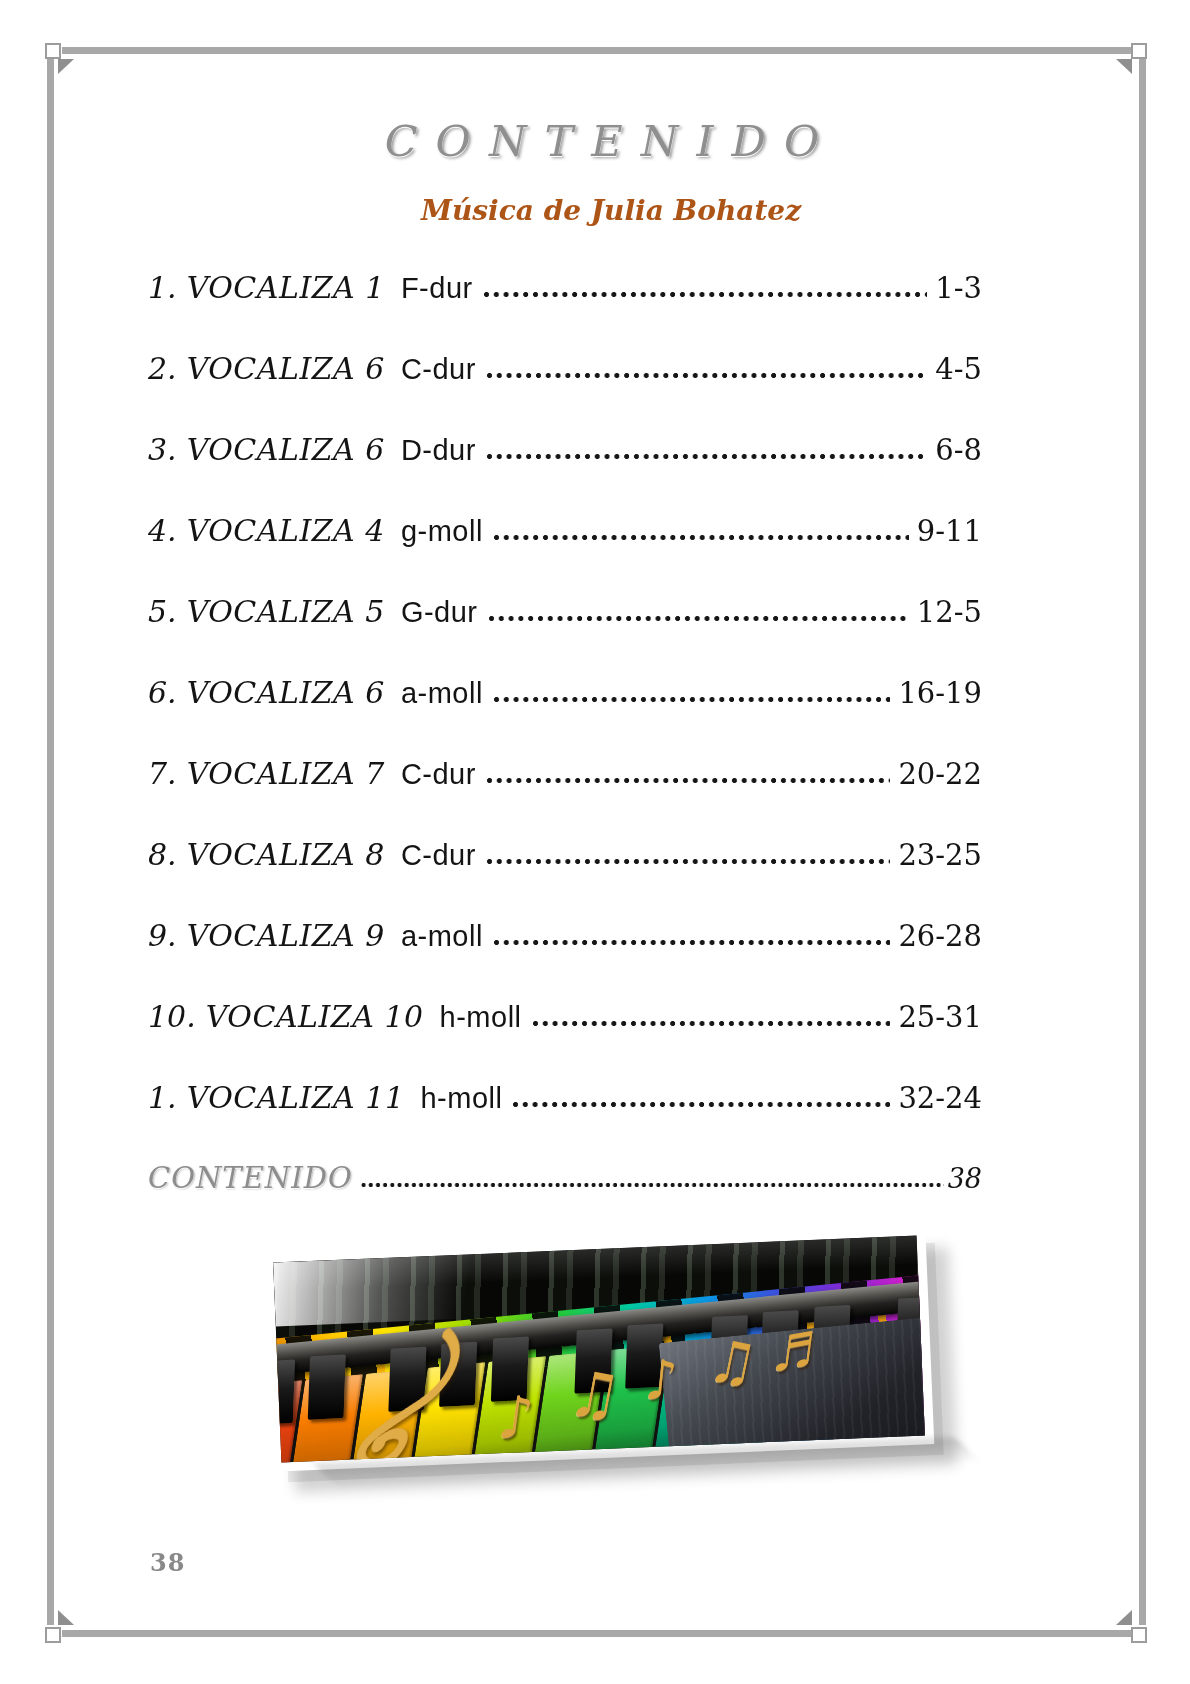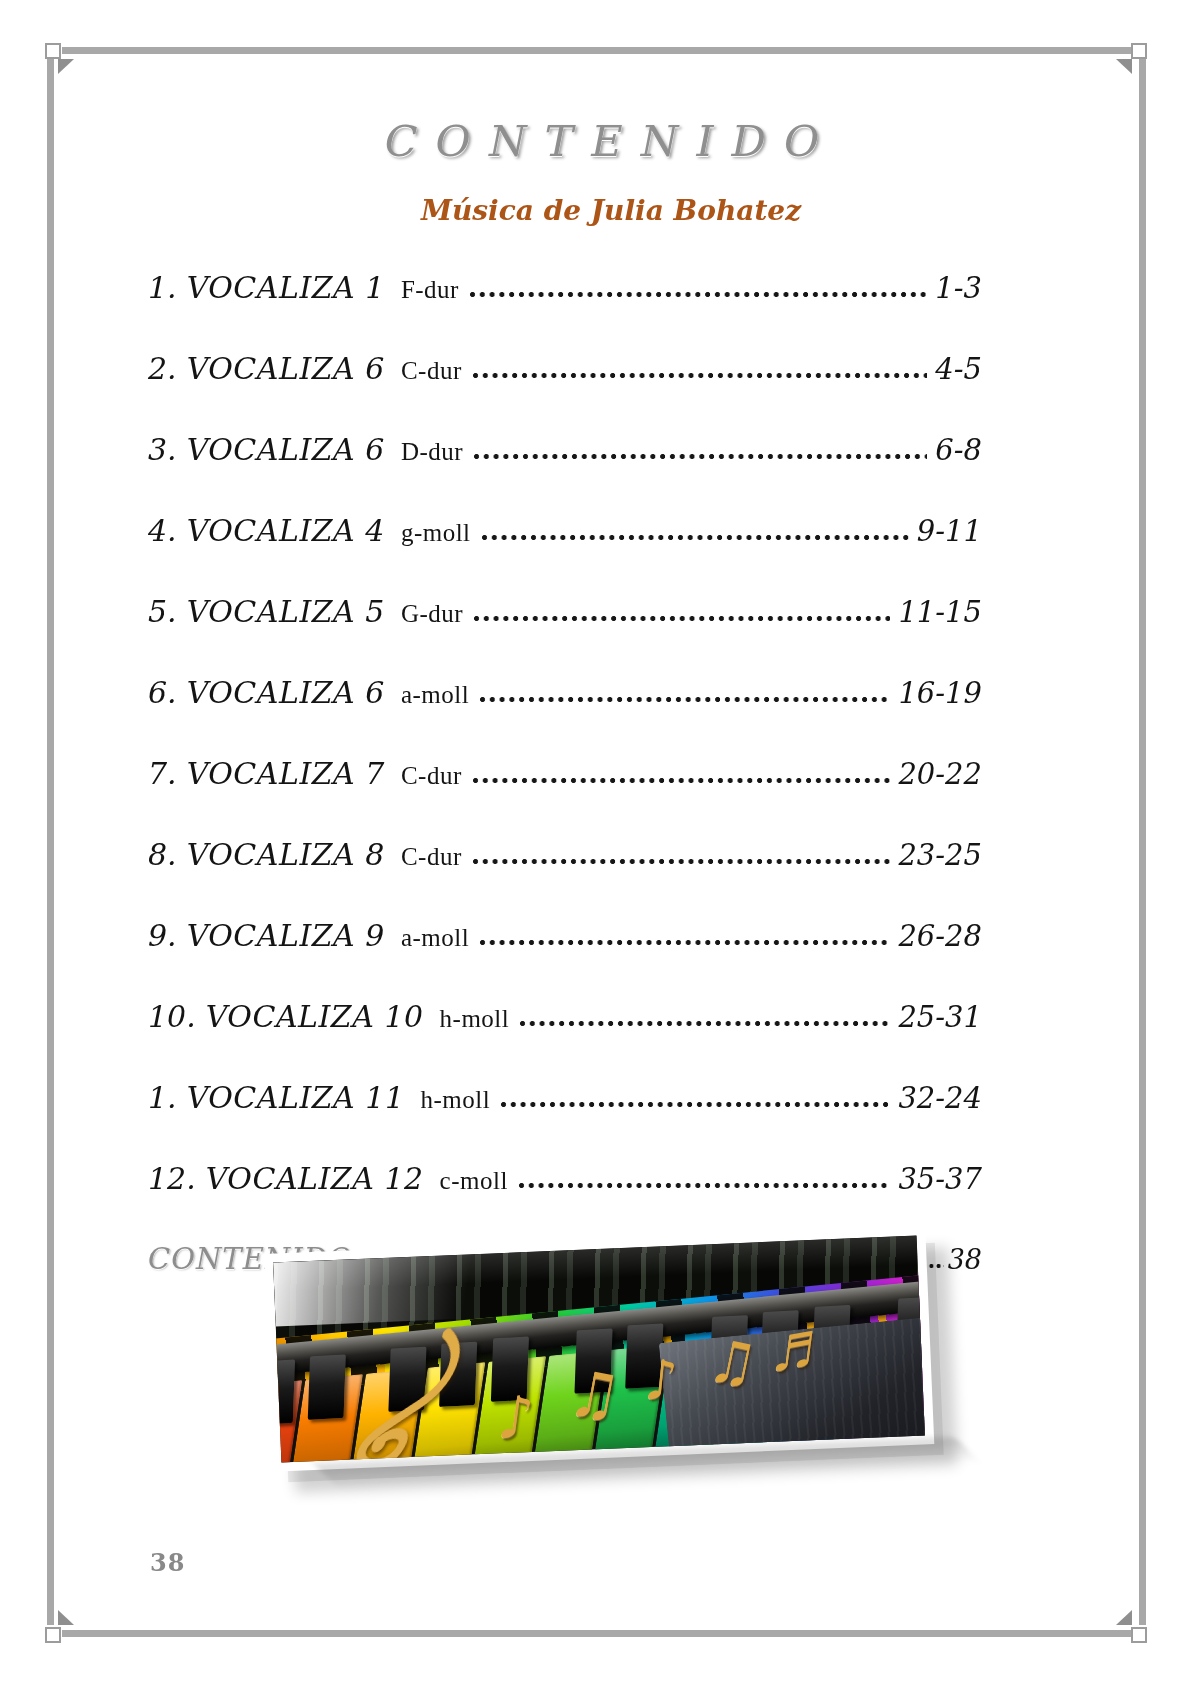--- a/index.html
+++ b/index.html
@@ -36,27 +36,27 @@
     position:absolute;left:0;right:0;top:194px;text-align:center;
     font-style:italic;font-weight:bold;font-size:28px;color:#ad5417;
     transform:translateX(16px);
   }
 
   
   .toc{position:absolute;left:148px;right:208px;top:270px;}
   .toc-row{display:flex;align-items:baseline;margin-bottom:46px;white-space:nowrap;}
   .toc-num{font-style:italic;font-size:30px;margin-right:10px;}
   .toc-label{font-style:italic;font-size:30px;letter-spacing:.5px;margin-right:16px;}
-  .toc-key{font-family:Liberation Serif, serif;font-size:25px;letter-spacing:.5px;}
+  .toc-key{font-family:Liberation Sans, sans-serif;font-size:29px;letter-spacing:.5px;}
   .leader{
     flex:1;height:7px;margin:0 8px 0 10px;align-self:baseline;
     background-image:radial-gradient(circle at 3.5px 3.5px,#161616 2.15px,rgba(0,0,0,0) 2.9px);
     background-size:9.8px 7px;background-repeat:repeat-x;background-position:left bottom;
   }
-  .toc-pages{font-style:italic;font-size:29px;}
+  .toc-pages{font-size:29px;}
   .footer-row{margin-top:30px;margin-bottom:0;}
   .footer-label{
     font-style:italic;font-size:29px;letter-spacing:1px;color:#8d8d8d;
     text-shadow:0 1px 0 #fbfbfb,1px 1px 2px rgba(60,60,60,.4);
   }
   .leader-sm{
     height:6px;margin:0 4px 0 8px;
     background-image:radial-gradient(circle at 2.6px 3px,#161616 1.8px,rgba(0,0,0,0) 2.4px);
     background-size:7.2px 6px;
   }
@@ -194,21 +194,21 @@
       <span class="toc-key">g-moll</span>
       <span class="leader"></span>
       <span class="toc-pages">9-11</span>
     </div>
 
     <div class="toc-row">
       <span class="toc-num">5.</span>
       <span class="toc-label">VOCALIZA 5</span>
       <span class="toc-key">G-dur</span>
       <span class="leader"></span>
-      <span class="toc-pages">11-15</span>
+      <span class="toc-pages">12-5</span>
     </div>
 
     <div class="toc-row">
       <span class="toc-num">6.</span>
       <span class="toc-label">VOCALIZA 6</span>
       <span class="toc-key">a-moll</span>
       <span class="leader"></span>
       <span class="toc-pages">16-19</span>
     </div>
 
@@ -245,27 +245,20 @@
     </div>
 
     <div class="toc-row">
       <span class="toc-num">1.</span>
       <span class="toc-label">VOCALIZA 11</span>
       <span class="toc-key">h-moll</span>
       <span class="leader"></span>
       <span class="toc-pages">32-24</span>
     </div>
 
-    <div class="toc-row">
-      <span class="toc-num">12.</span>
-      <span class="toc-label">VOCALIZA 12</span>
-      <span class="toc-key">c-moll</span>
-      <span class="leader"></span>
-      <span class="toc-pages">35-37</span>
-    </div>
   <div class="toc-row footer-row">
         <span class="footer-label">CONTENIDO</span>
         <span class="leader leader-sm"></span>
         <span class="footer-pages">38</span>
       </div>
     </div>
 
   <figure class="photo" role="img" aria-label="Rainbow colored piano keyboard with golden treble clef and music notes">
     <div class="photo-inner">
       <div class="p-top"></div>

